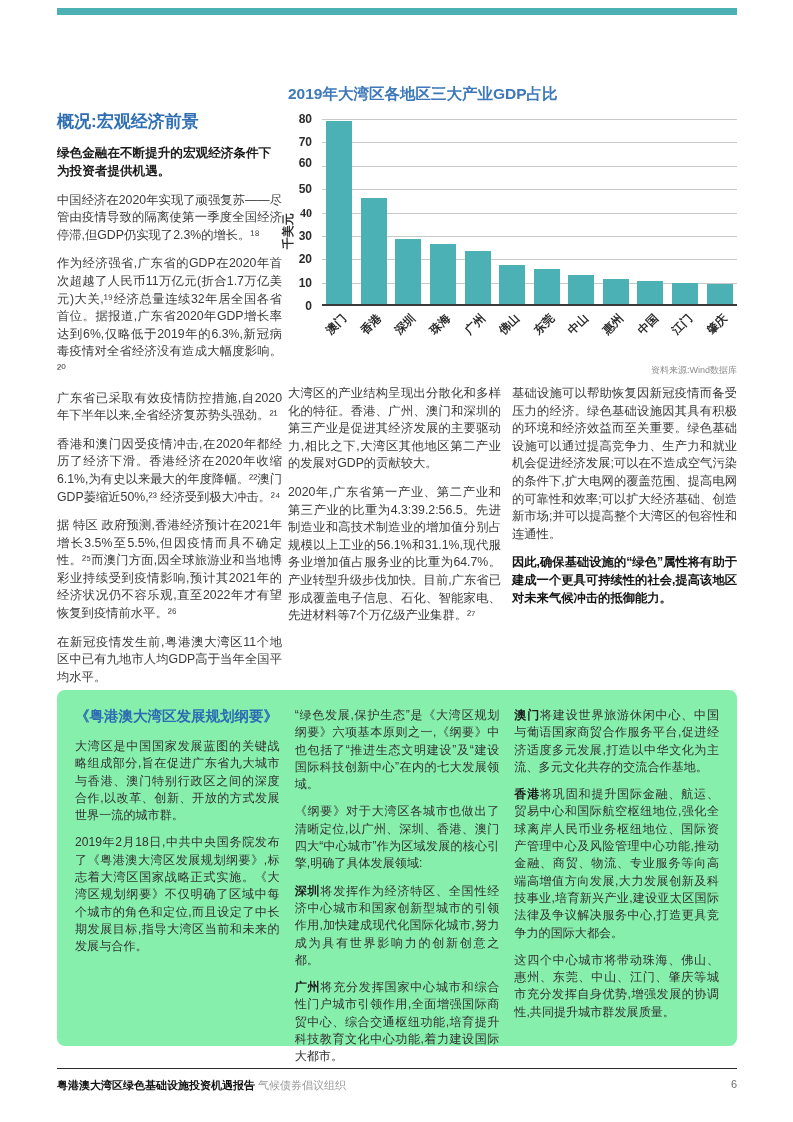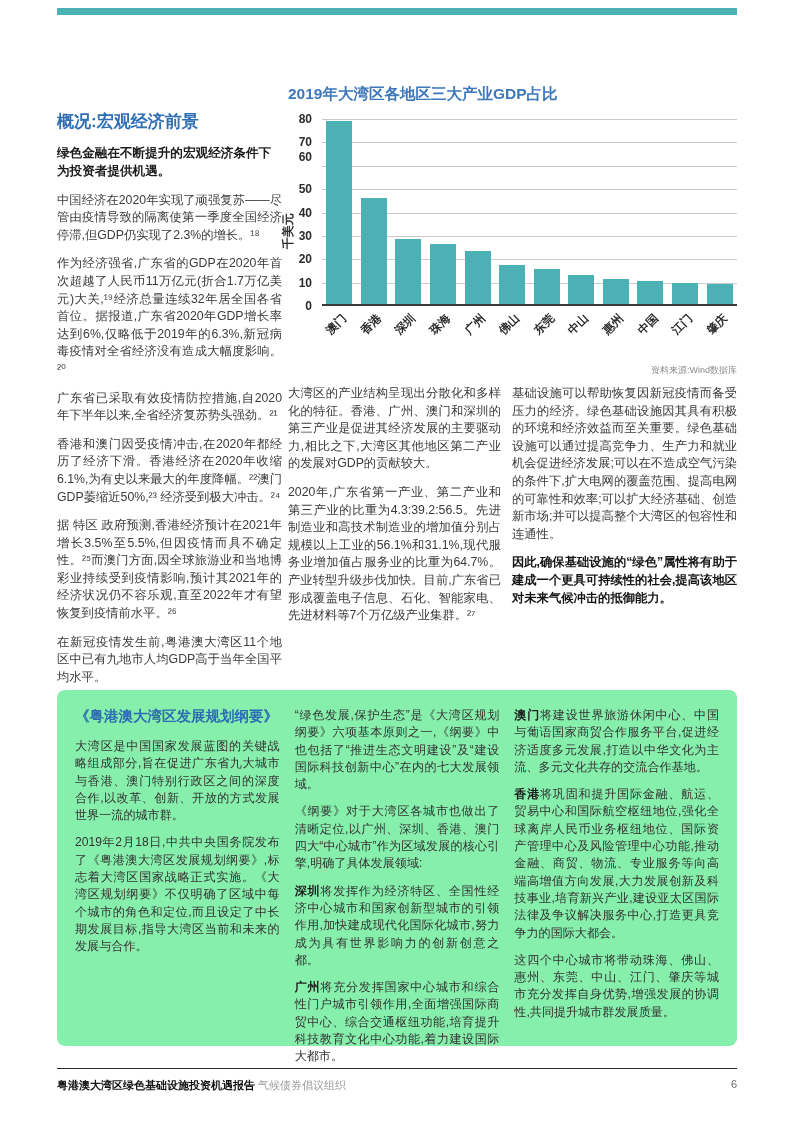--- a/index.html
+++ b/index.html
@@ -77,23 +77,23 @@
         <div class="gridline" style="top: 93.5px;"></div>
         <div class="gridline" style="top: 116.875px;"></div>
         <div class="gridline" style="top: 140.25px;"></div>
         <div class="gridline" style="top: 163.625px;"></div>
       <div class="yaxis-title">千美元</div>
       <div class="yticks" id="y-ticks">
           <div class="ytick" style="top: 180px;">0</div>
           <div class="ytick" style="top: 156.625px;">10</div>
           <div class="ytick" style="top: 133.25px;">20</div>
           <div class="ytick" style="top: 109.875px;">30</div>
-          <div class="ytick" style="top: 86.5px;">40</div>
+          <div class="ytick" style="top: 86.5px; font-family: Liberation Serif, serif;">40</div>
           <div class="ytick" style="top: 63.125px;">50</div>
-          <div class="ytick" style="top: 31px;">60</div>
+          <div class="ytick" style="top: 37px;">60</div>
           <div class="ytick" style="top: 16.375px;">70</div>
           <div class="ytick" style="top: -7px;">80</div>
         </div>
       <div class="bars" id="bars">
           <div class="slot">
             <div class="bar" style="height: 98.75%; background: rgb(76, 177, 181);"></div>
           </div>
           <div class="slot">
             <div class="bar" style="height: 57.5%; background: rgb(76, 177, 181);"></div>
           </div>

